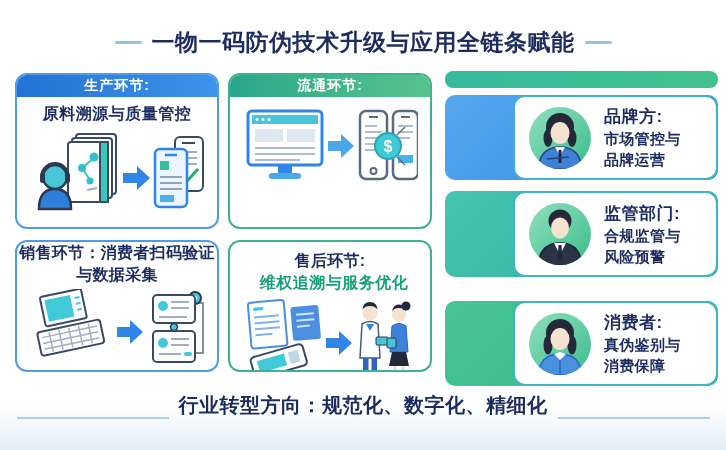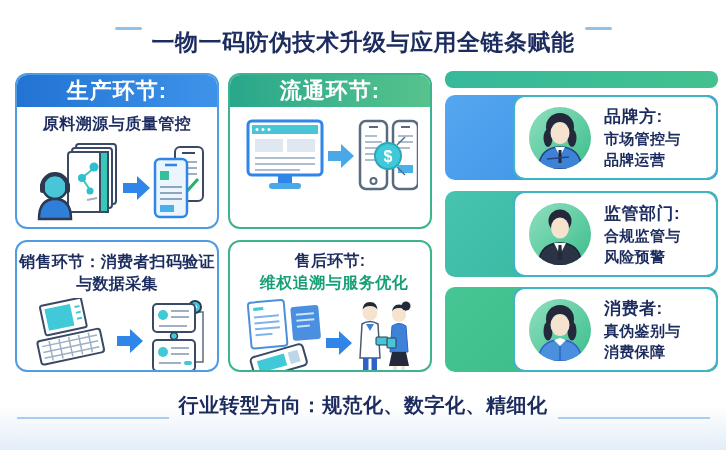--- a/index.html
+++ b/index.html
@@ -6,52 +6,52 @@
   html,body { background:#ffffff; }
   .stage{
     position:relative; width:726px; height:450px; overflow:hidden;
     font-family:"Liberation Sans","DejaVu Sans",sans-serif;
     background:
       linear-gradient(180deg, rgba(227,238,248,0) 90%, #e3eef8 100%),
       radial-gradient(140% 105% at 50% 45%, #ffffff 58%, #e7f1fa 100%);
   }
   
   .title-row{ position:absolute; top:27px; left:0; right:0;
-    display:flex; justify-content:center; gap:10px; }
+    display:flex; align-items:center; justify-content:center; gap:10px; }
   .title-text{ font-size:23px; font-weight:bold; color:#1d2c5f; letter-spacing:.5px; }
   .tline{ width:27px; height:3px; border-radius:2px; background:#8fc3ec; }
   .footer-row{ position:absolute; top:392px; left:0; right:0;
     display:flex; align-items:flex-end; justify-content:center; gap:10px; }
   .footer-text{ font-size:20px; font-weight:bold; color:#1d2c5f; letter-spacing:.5px; }
   .fline{ width:152px; height:2px; background:#a9cdf1; }
   
   .panel{ position:absolute; background:#fff; border:2px solid; border-radius:12px;
     text-align:center; overflow:hidden; }
   .panel.blue{ border-color:#4f9ce2; }
   .panel.green{ border-color:#3db48f; }
   #panel-production{ left:15px; top:73px; width:204px; height:156px; }
   #panel-circulation{ left:228px; top:73px; width:204px; height:156px; }
   #panel-sales{ left:15px; top:240px; width:204px; height:132px; }
   #panel-aftersales{ left:228px; top:240px; width:204px; height:132px; }
-  .panel-header{ height:32px; display:flex; align-items:center; justify-content:center;
-    color:#fff; font-size:22px; font-weight:bold; letter-spacing:1px; }
+  .panel-header{ height:22px; display:flex; align-items:center; justify-content:center;
+    color:#fff; font-size:14px; font-weight:bold; letter-spacing:1px; }
   .panel-header.blue{ background:linear-gradient(90deg,#2273d3,#3e93e9); }
   .panel-header.green{ background:linear-gradient(90deg,#29a78b,#57c38d); }
   .panel-sub{ margin-top:7px; font-size:16px; font-weight:bold; color:#1d2c5f; letter-spacing:.5px; }
   .panel-sub.green-text{ color:#17a078; }
-  .panel-title2{ margin-top:9px; font-size:16px; font-weight:bold; color:#1d2c5f;
+  .panel-title2{ font-size:16px; font-weight:bold; color:#1d2c5f;
     line-height:1.35; letter-spacing:.3px; }
   .panel-illus{ display:block; margin:4px auto 0; }
   
   .green-bar{ position:absolute; left:445px; top:71px; width:273px; height:17px;
     border-radius:8px; background:linear-gradient(90deg,#36b89c,#43c28e); }
   .stake-card{ position:absolute; left:445px; width:273px;border-radius:30px; }
   #stake-0{ top:95px;  height:85px; }
   #stake-1{ top:191px; height:86px; }
-  #stake-2{ top:287px; height:85px; }
+  #stake-2{ top:301px; height:85px; }
   .backing{ position:absolute; inset:0; border-radius:10px; }
   .backing.b0{ background:linear-gradient(135deg,#55a7ef,#2f86e2); }
   .backing.b1{ background:linear-gradient(135deg,#46c4b0,#2fae96); }
   .backing.b2{ background:linear-gradient(135deg,#47c694,#34b57f); }
   .white-card{ position:absolute; left:68px; top:0; right:0; bottom:0; background:#fff;
     border:2px solid #3fb3c8; border-radius:12px; display:flex; align-items:center;
     gap:13px; padding-left:14px; }
   .avatar{ width:62px; height:62px; border-radius:50%; overflow:hidden; flex:none;
     background:linear-gradient(135deg,#8fe0bd,#3cbd8d); }
   .stitle{ font-size:17px; font-weight:bold; color:#1d2c5f; letter-spacing:.5px; }

